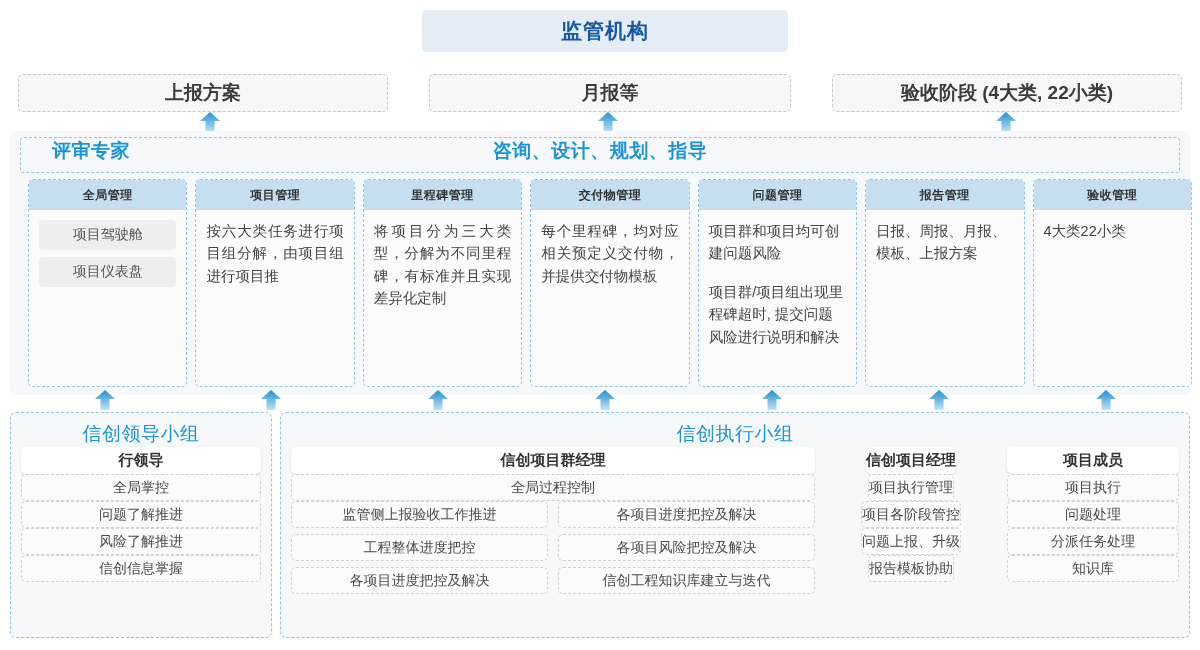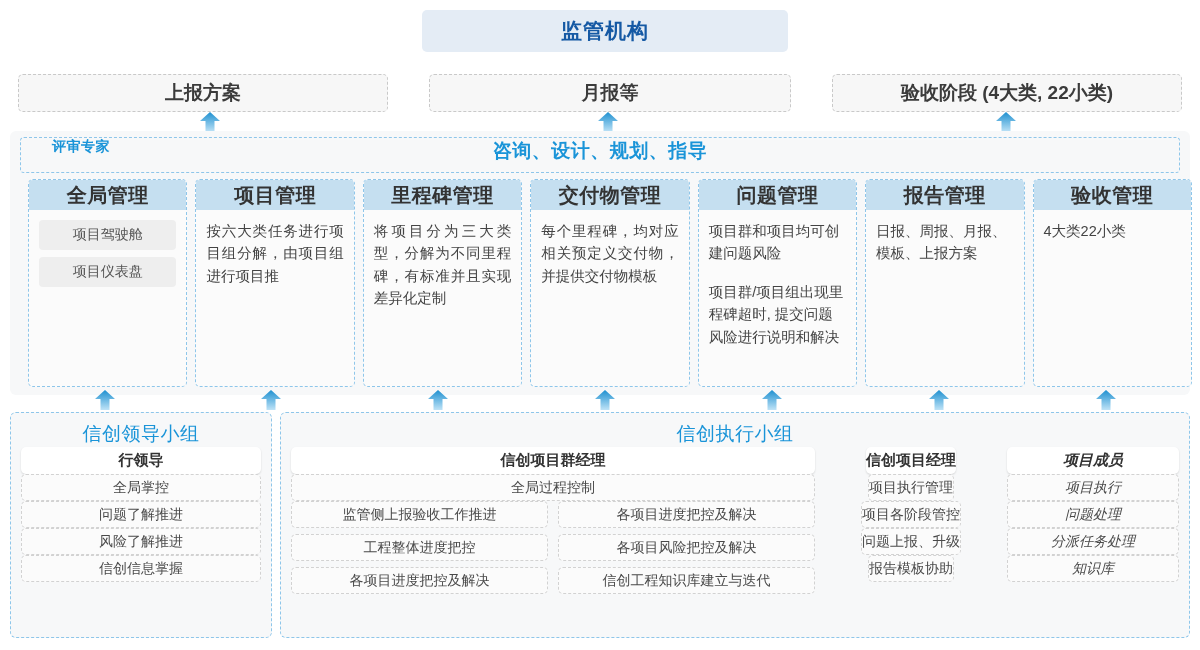--- a/index.html
+++ b/index.html
@@ -51,21 +51,21 @@
     border-radius: 6px;
   }
   .mid-band {
     position: absolute; left: 10px; top: 6px; width: 1160px; height: 36px;
     border: 1px dashed #8ec6ea;
     border-radius: 4px;
     background: transparent;
   }
   .band-left {
     position: absolute; left: 42px; top: 7px;
-    color: #1a94d8; font-size: 14px; font-weight: bold; letter-spacing: .5px;
+    color: #1a94d8; font-size: 19px; font-weight: bold; letter-spacing: .5px;
   }
   .band-center {
     position: absolute; left: 0; right: 0; top: 7px; text-align: center;
     color: #1a94d8; font-size: 19px; font-weight: bold; letter-spacing: .5px;
   }
 
   
   .cols {
     position: absolute; left: 18px; top: 48px; width: 1164px; height: 208px;
     display: flex; gap: 8px;
@@ -75,21 +75,21 @@
     border: 1px dashed #8ec6ea;
     border-radius: 5px;
     background: #fbfbfb;
     display: flex; flex-direction: column;
     overflow: hidden;
   }
   .col-head {
     background: #c5dff0;
     height: 30px;
     display: flex; align-items: center; justify-content: center;
-    color: #333333; font-size: 20px; font-weight: bold;
+    color: #333333; font-size: 12px; font-weight: bold;
     letter-spacing: .5px;
   }
   .col-body {
     flex: 1; padding: 10px 10px 8px 10px;
     display: flex; flex-direction: column; gap: 7px;
   }
   .chip {
     background: #eeeeee;
     border-radius: 4px;
     height: 30px;
@@ -138,21 +138,21 @@
     border: 1px dashed #d2d2d2;
     border-radius: 5px;
     height: 27px;
     display: flex; align-items: center; justify-content: center;
     color: #4a4a4a; font-size: 14px;
   }
   .pg-wide { flex: 1; }
   .pg-split { display: flex; gap: 10px; }
   .pg-split > div { flex: 1; display: flex; flex-direction: column; gap: 6px; }
   .w-pm { width: 172px; align-items: center; }
-  .w-mem { width: 172px; font-style: italic; }
+  .w-mem { width: 172px; }
 </style>
 </head>
 <body>
 
 <div class="page">
 
   <div class="regulator">
     <span>监管机构</span>
   </div>
 

